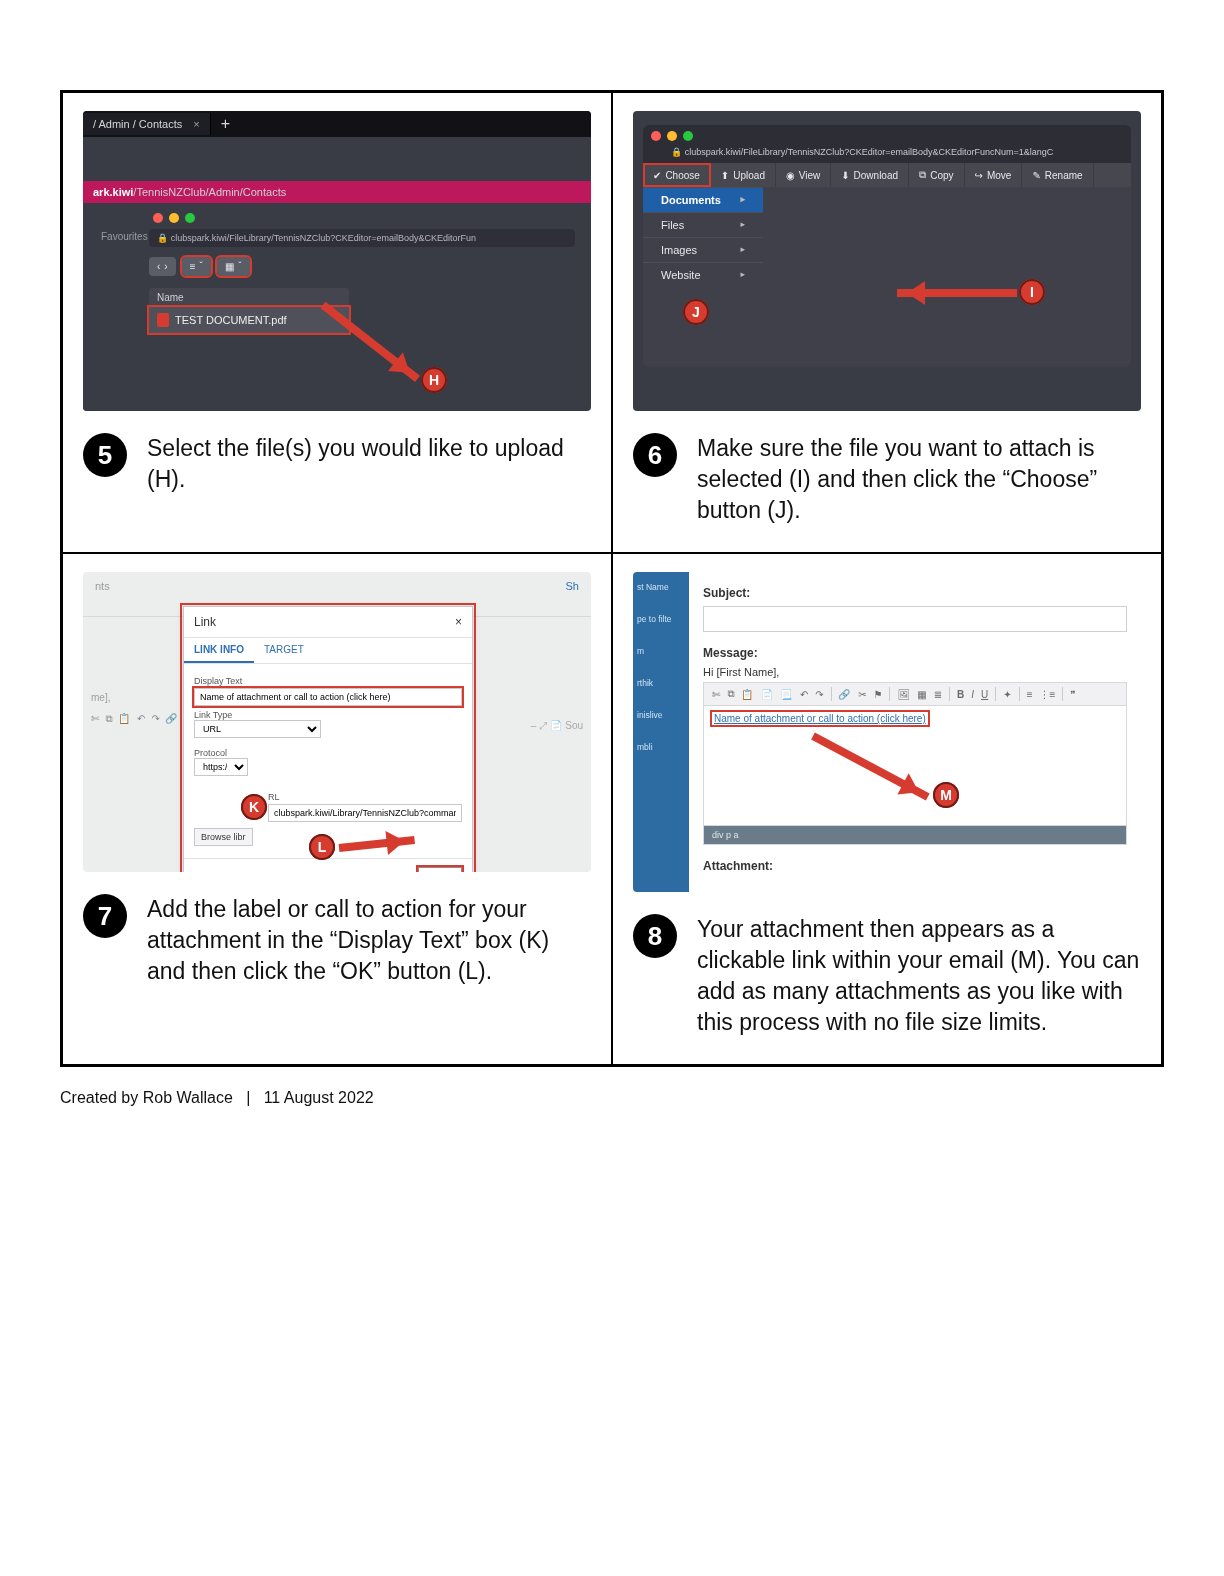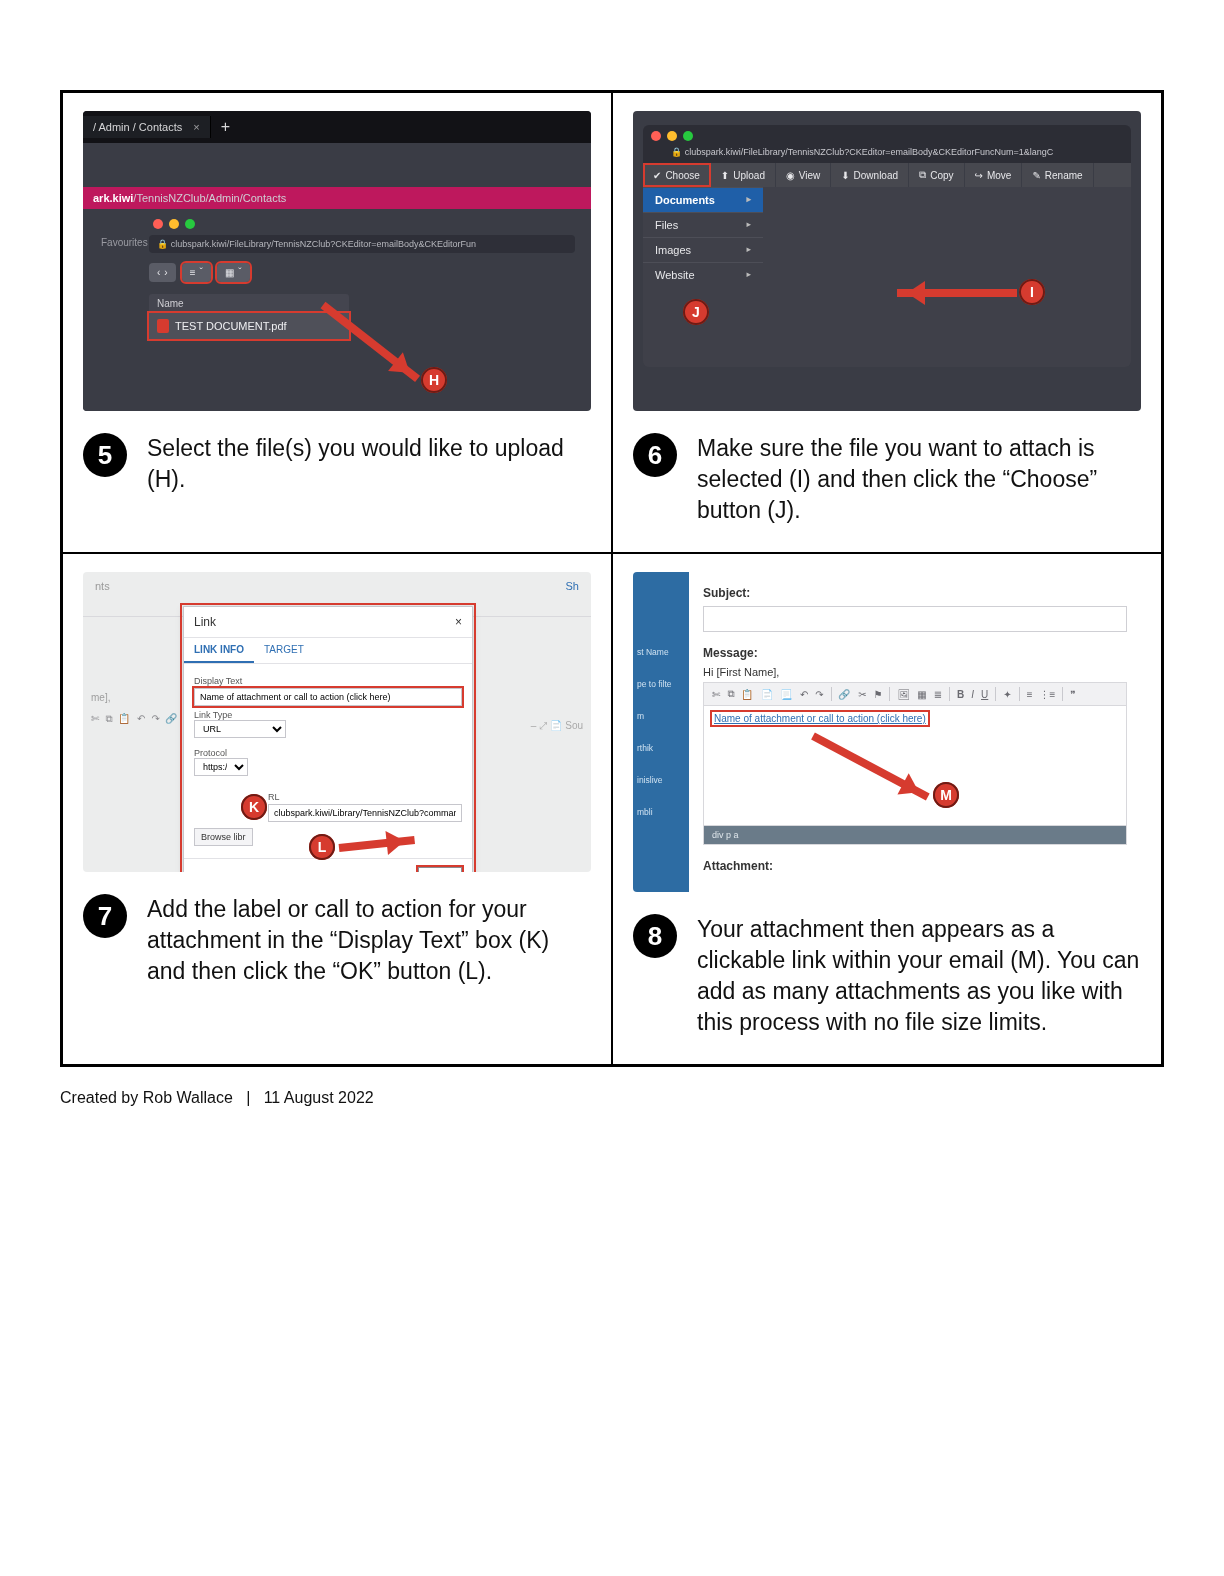--- a/index.html
+++ b/index.html
@@ -58,21 +58,21 @@
   
   .s5 {
     background: #3a3c45;
     border-radius: 4px;
     overflow: hidden;
     font-family: -apple-system, Helvetica, Arial, sans-serif;
   }
   .s5-tabbar {
     background: #121216;
     display: flex; align-items: center;
-    height: 32px;
+    height: 26px;
     font-size: 11px; color: #d6d6d8;
   }
   .s5-tabbar .tab {
     background: #1d1f24; padding: 5px 10px; border-right: 1px solid #000;
   }
   .s5-tabbar .tab .x { margin-left: 8px; opacity: .7; }
   .s5-tabbar .plus { padding: 0 10px; font-size: 16px; }
   .s5-url1 {
     background: #be185d; color: #cfcfd4; font-size: 11px;
     padding: 5px 10px;
@@ -132,21 +132,21 @@
   }
   .s6-toolbar .tbtn {
     padding: 6px 10px; border-right: 1px solid #3a3c45; display: flex; gap: 4px; align-items: center;
   }
   .s6-toolbar .tbtn.sel { outline: 2px solid #d63b2f; outline-offset: -2px; }
   .s6-main { display: flex; background: #3f4049; height: 180px; }
   .s6-side {
     width: 120px; background: #3f4049; font-size: 11px; color: #e7e7ea;
   }
   .s6-side .cat {
-    padding: 6px 12px; border-top: 1px solid #4d4e57;
+    padding: 6px 18px; border-top: 1px solid #4d4e57;
     display: flex; justify-content: space-between; 
   }
   .s6-side .cat.active { background: #1f5fa8; color: #fff; font-weight: 600; }
   .s6-side .cat .arr { font-size: 9px; color: #bbb; }
   .s6-content {
     flex: 1; background: #e9e9ed; padding: 10px 12px; position: relative;
     border-left: 1px solid #55565f;
   }
   .s6-content .lbl { font-size: 11px; font-weight: 700; color: #333; margin-bottom: 6px; }
   .s6-content .bar { height: 6px; background: #cfcfd4; width: 220px; border-radius: 3px; margin-bottom: 14px; }
@@ -225,21 +225,21 @@
   }
 
   
   .s8 {
     background: #fff; border-radius: 4px; overflow: hidden;
     font-family: -apple-system, Helvetica, Arial, sans-serif;
     font-size: 11px; color: #333; display: flex; height: 320px;
   }
   .s8-side {
     width: 56px; background: #2d6ca3; color: #cfe2f1; font-size: 8.5px;
-    padding: 10px 4px; display: flex; flex-direction: column; gap: 22px; justify-content: center;
+    padding: 10px 4px; display: flex; flex-direction: column; gap: 22px;
   }
   .s8-main { flex: 1; padding: 8px 14px; }
   .s8-label { font-size: 12px; font-weight: 700; color: #333; margin: 6px 0; }
   .s8-subj { width: 100%; height: 26px; border: 1px solid #cfcfd4; background: #fff; }
   .s8-greet { font-size: 11px; margin: 6px 0 4px 0; }
   .s8-tb {
     background: #f1f1f3; border: 1px solid #d8d8dc; height: 24px;
     display: flex; align-items: center; gap: 7px; padding: 0 8px;
     font-size: 10px; color: #6a6a70;
   }
@@ -436,21 +436,21 @@
           <span class="ico">×</span>
         </div>
         <div class="tabs">
           <div class="t active">LINK INFO</div>
           <div class="t">TARGET</div>
         </div>
         <div class="body">
           <div class="flabel">Display Text</div>
           <input class="inp red" value="Name of attachment or call to action (click here)" style="">
           <div class="flabel">Link Type</div>
-          <select class="sel" style="width:92px;">
+          <select class="sel" style="width:127px;">
             <option>URL</option>
           </select>
           <div class="row3" style="margin-top:6px;">
             <div style="flex:0 0 70px;">
               <div class="flabel">Protocol</div>
               <select class="sel" style="width:54px;">
                 <option>https://</option>
               </select>
             </div>
             <div style="flex:1;margin-top:44px;">

